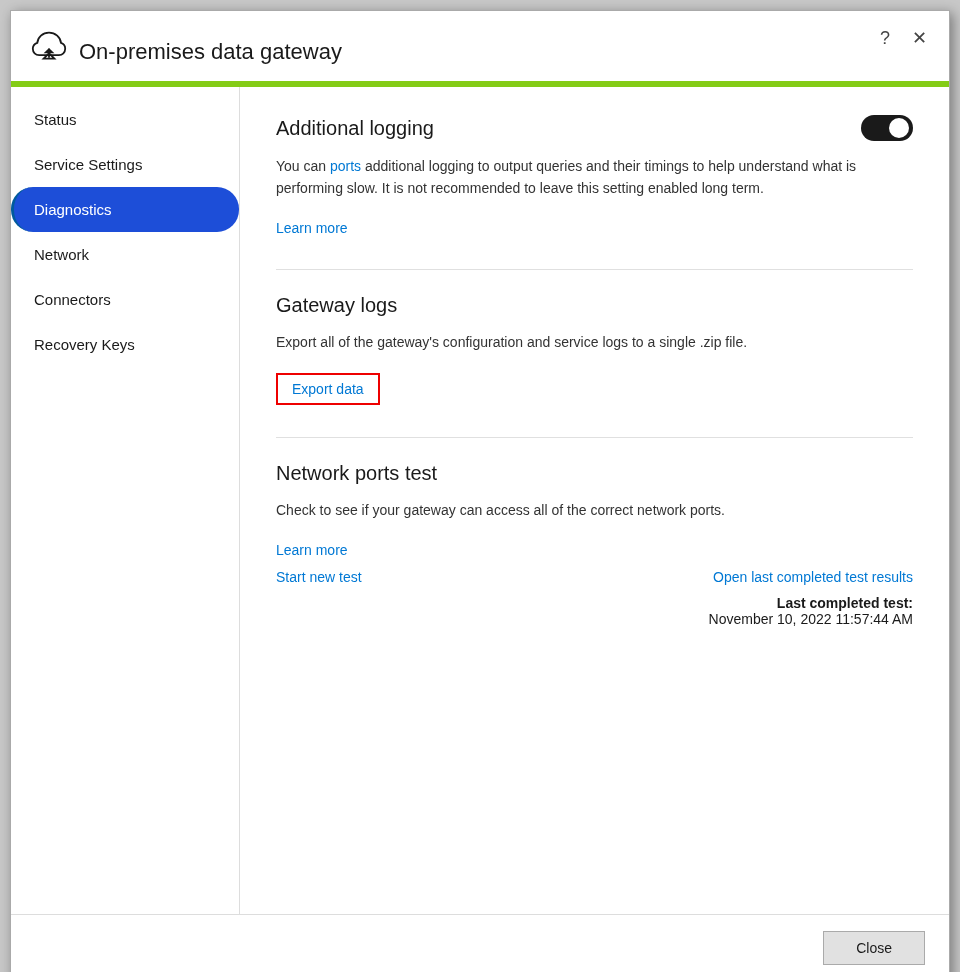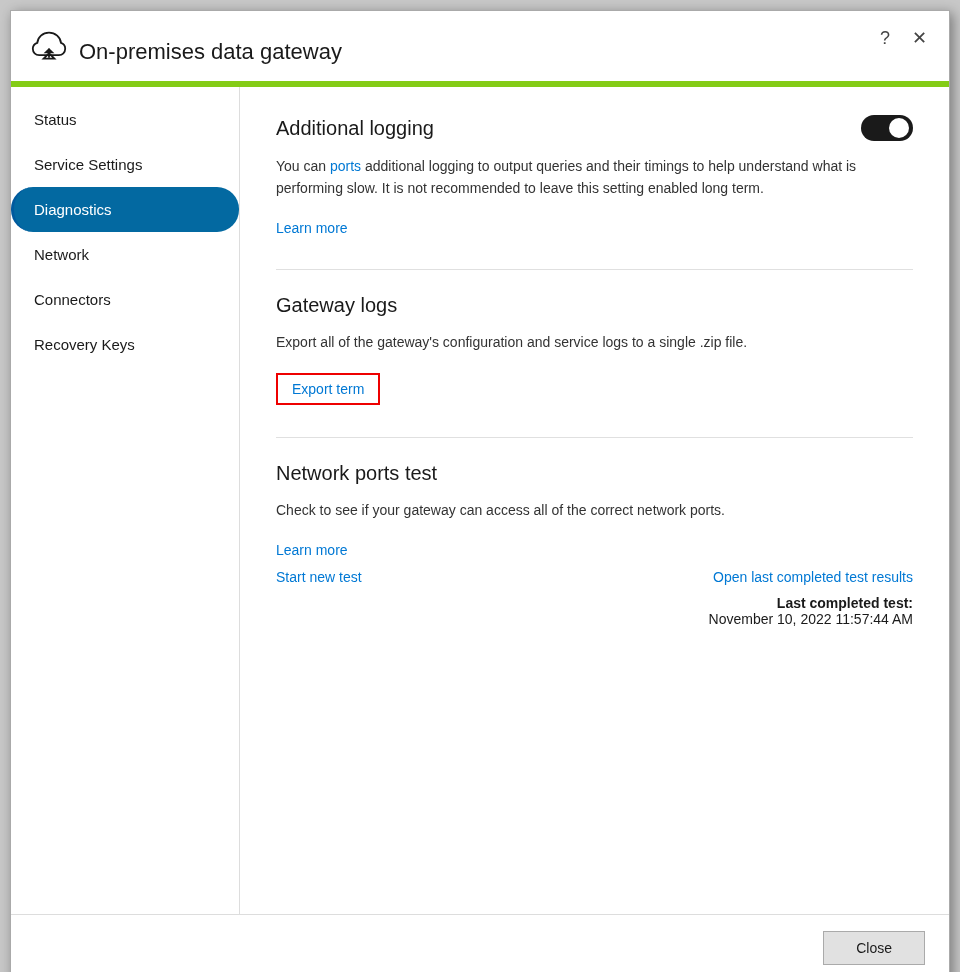--- a/index.html
+++ b/index.html
@@ -66,21 +66,21 @@
       padding-top: 10px;
     }
     .sidebar-item {
       padding: 14px 20px;
       font-size: 15px;
       color: #1a1a1a;
       cursor: pointer;
       border-left: 3px solid transparent;
     }
     .sidebar-item.active {
-      background: #0369a1;
+      background: #1d4ed8;
       color: #ffffff;
       border-left: 3px solid #005a9e;
       border-radius: 22px;
     }
     .main-content {
       flex: 1;
       padding: 28px 36px;
       overflow-y: auto;
     }
     .section {
@@ -246,21 +246,21 @@
         <a class="learn-more-link">Learn more</a>
       </div>
 
       <hr class="divider">
 
       <div class="section">
         <div class="section-title">
           <span>Gateway logs</span>
         </div>
         <p class="section-description">Export all of the gateway's configuration and service logs to a single .zip file.</p>
-        <a class="export-logs-link">Export term</a>
+        <a class="export-logs-link">Export data</a>
       </div>
 
       <hr class="divider">
 
       <div class="section">
         <div class="section-title">
           <span>Network ports test</span>
         </div>
         <p class="section-description">Check to see if your gateway can access all of the correct network ports.</p>
         <a class="learn-more-link">Learn more</a>

